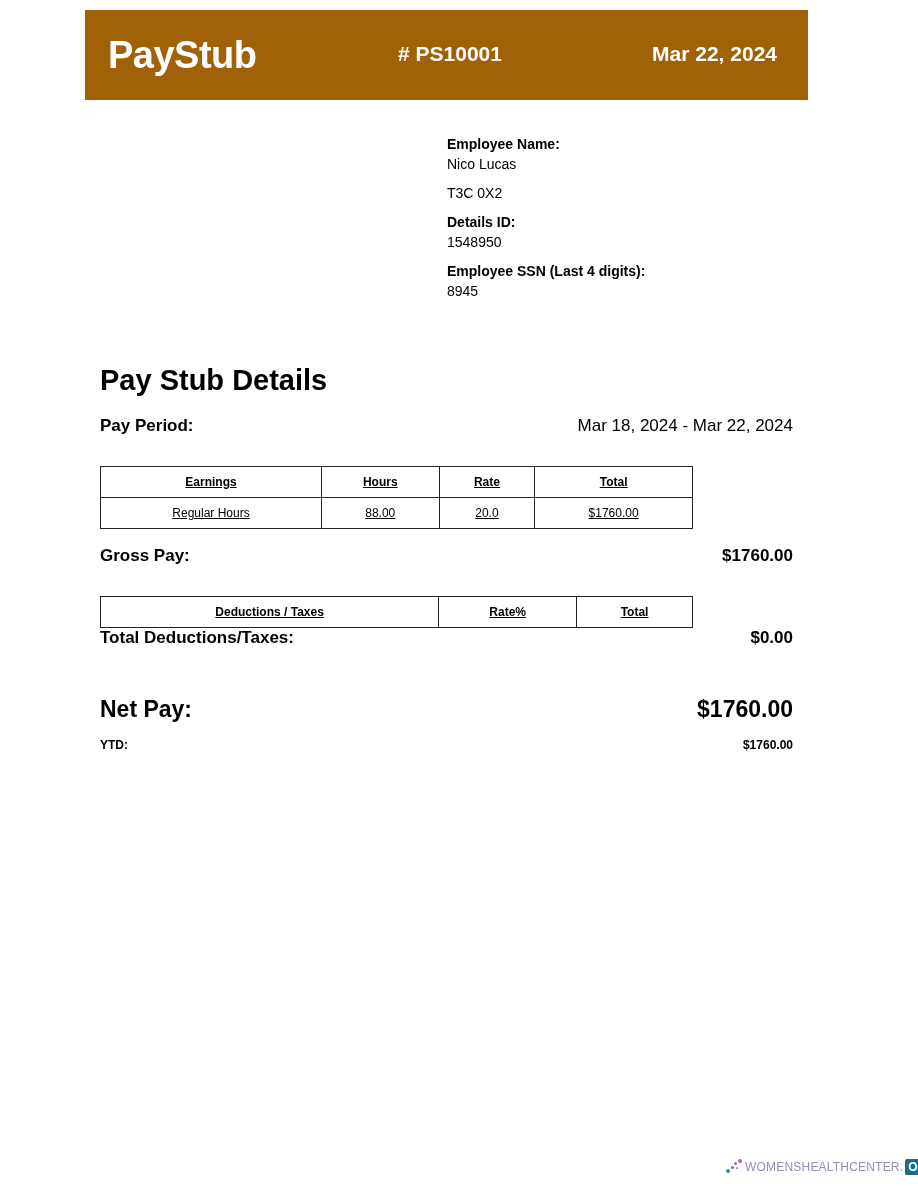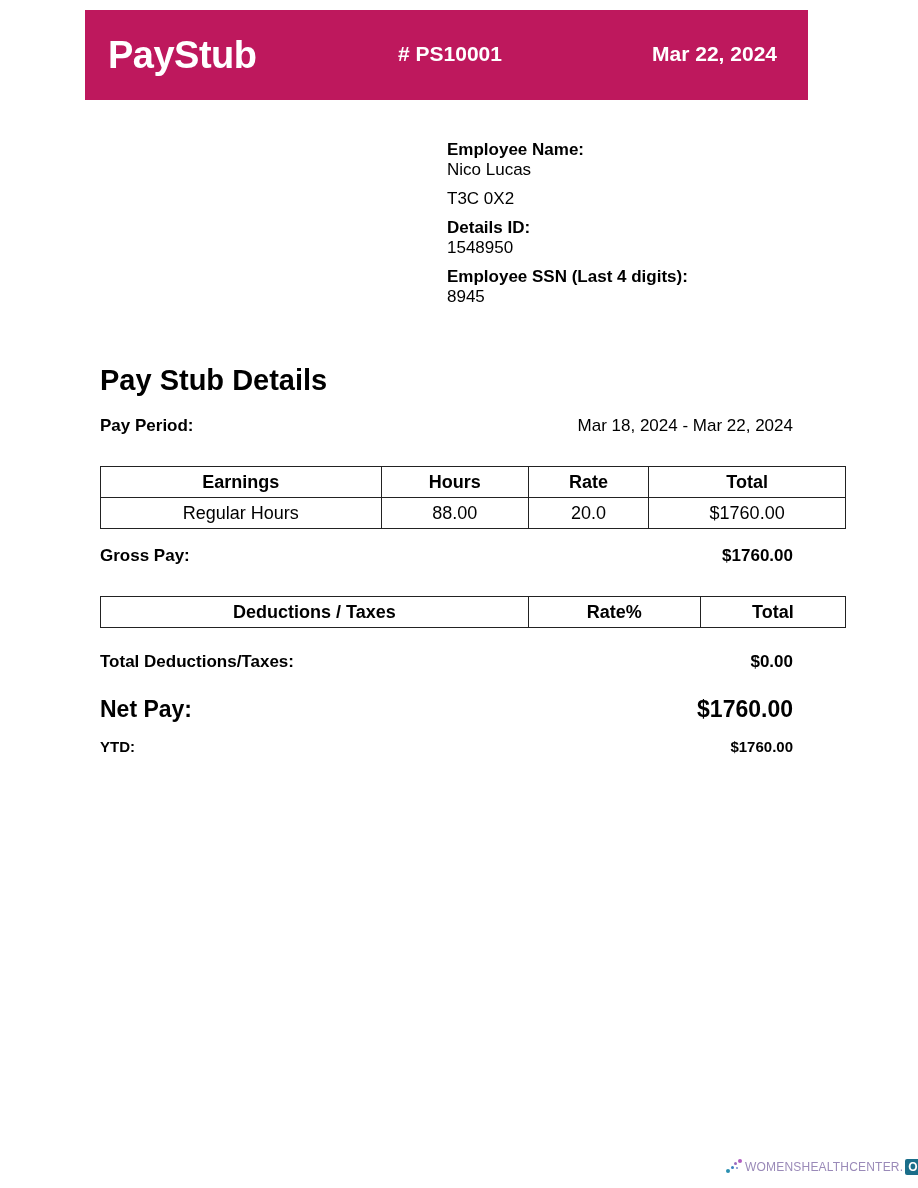--- a/index.html
+++ b/index.html
@@ -2,67 +2,68 @@
 <html><head>
   <meta charset="utf-8">
   <style>
     html, body { margin: 0; padding: 0; background: #ffffff; }
     body {
       width: 918px; height: 1188px; position: relative; overflow: hidden;
       font-family: "Liberation Sans", sans-serif; color: #000;
     }
     .header {
       position: absolute; left: 85px; top: 10px; width: 723px; height: 90px;
-      background: #be185d; color: #fff;
+      background: #a16207; color: #fff;
     }
     .header .title {
       position: absolute; left: 23px; top: 24px; font-size: 38px; font-weight: bold;
       letter-spacing: -0.5px;
     }
     .header .number {
       position: absolute; left: 313px; top: 32px; font-size: 21px; font-weight: bold;
     }
     .header .date {
       position: absolute; right: 31px; top: 32px; font-size: 21px; font-weight: bold;
     }
     .emp {
-      position: absolute; left: 447px; top: 140px; width: 360px;
-      font-size: 17px; line-height: 20px;
+      position: absolute; left: 447px; top: 134px; width: 360px;
+      font-size: 14px; line-height: 20px;
     }
     .emp .block { margin-bottom: 9px; }
     .emp .label { font-weight: bold; }
     .emp .value { font-weight: normal; }
 
     .section-title {
       position: absolute; left: 100px; top: 364px; font-size: 29px; font-weight: bold;
     }
     .row {
       position: absolute; left: 100px; width: 693px; display: flex;
       justify-content: space-between; align-items: baseline;
     }
     .row .l { font-weight: bold; }
     .pay-period { top: 416px; font-size: 17px; }
     .pay-period .r { font-weight: normal; }
 
     table.t {
-      position: absolute; left: 100px; width: 746px; border-collapse: collapse;
-      font-size: 18px;
+      position: absolute; left: 100px; width: 593px; border-collapse: collapse;
+      font-size: 12px;
+      text-decoration: underline;
     }
     table.t th, table.t td {
       border: 1.5px solid #222; text-align: center; height: 30px; padding: 0;
     }
     table.t th { font-weight: bold; }
     .earnings { top: 466px; }
     .deductions { top: 596px; }
 
     .gross { top: 546px; font-size: 17px; font-weight: bold; }
     .gross .r, .totded .r, .ytd .r { font-weight: bold; }
-    .totded { top: 652px; font-size: 17px; font-weight: bold; }
+    .totded { top: 628px; font-size: 17px; font-weight: bold; }
     .net { top: 696px; font-size: 23px; font-weight: bold; }
-    .ytd { top: 738px; font-size: 15px; font-weight: bold; }
+    .ytd { top: 738px; font-size: 12px; font-weight: bold; }
 
     .watermark {
       position: absolute; left: 725px; top: 1156px; height: 22px;
       display: flex; align-items: center; font-size: 12px; color: #9a8ab8;
       letter-spacing: 0.2px;
     }
     .watermark .dots { width: 18px; height: 18px; position: relative; margin-right: 2px; }
     .watermark .dots span { position: absolute; border-radius: 50%; }
     .watermark .org {
       background: #1b6e8a; color: #fff; padding: 1px 3px; margin-left: 2px;

